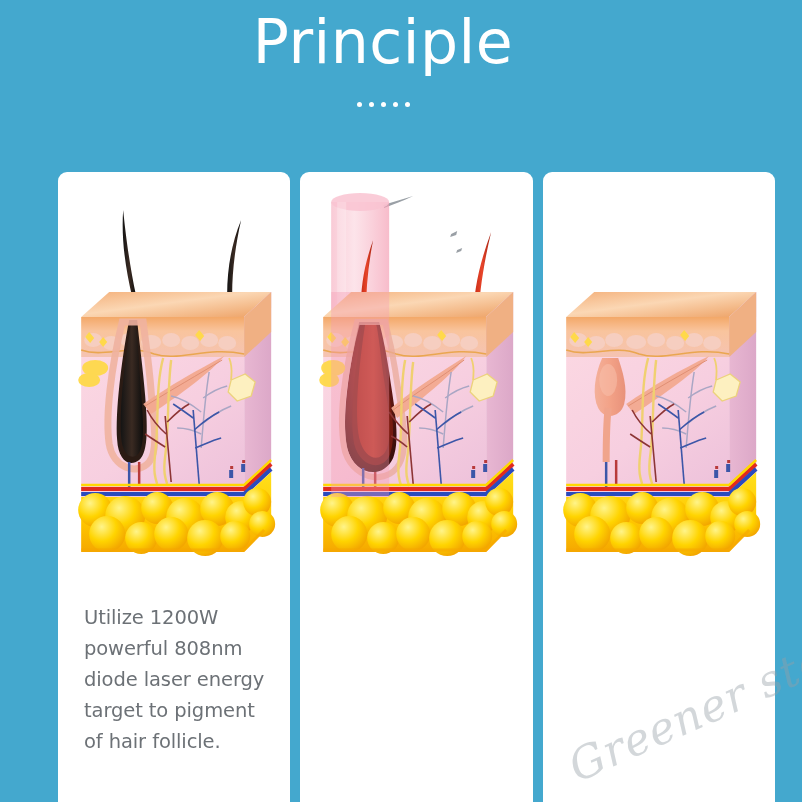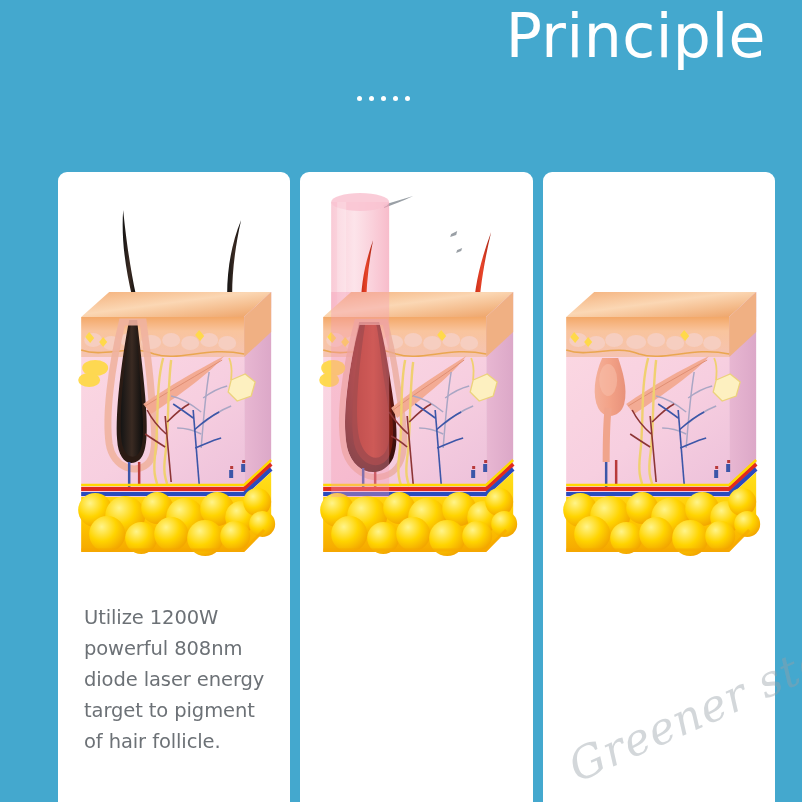--- a/index.html
+++ b/index.html
@@ -12,21 +12,22 @@
 
   body {
     background: #44A8CE;
     font-family: "Liberation Sans", sans-serif;
     position: relative;
   }
 
   
   #header {
     width: 766px;
-    text-align: right;
+    padding-top: 6px;
+    text-align: center;
   }
 
   #page-title {
     color: #ffffff;
     font-size: 60px;
     font-weight: 400;
     letter-spacing: 0.5px;
     line-height: 72px;
     font-family: "DejaVu Sans", sans-serif;
   }

